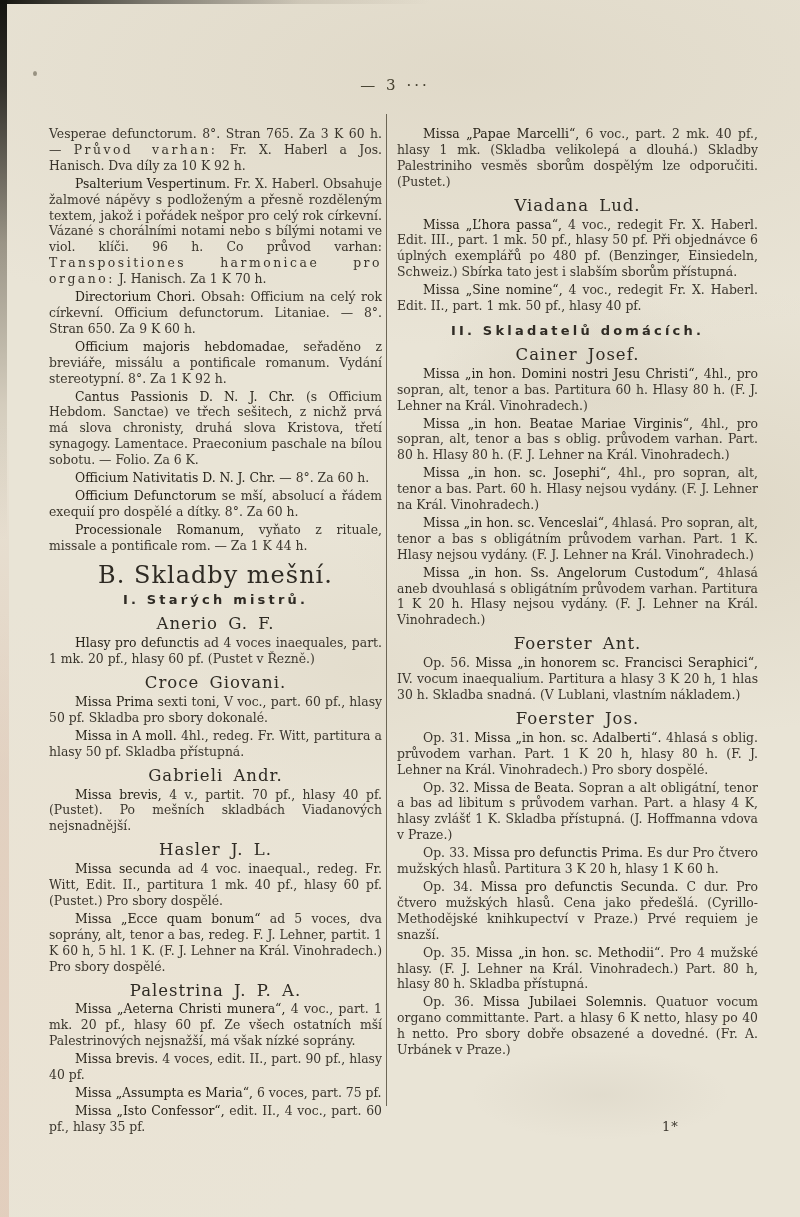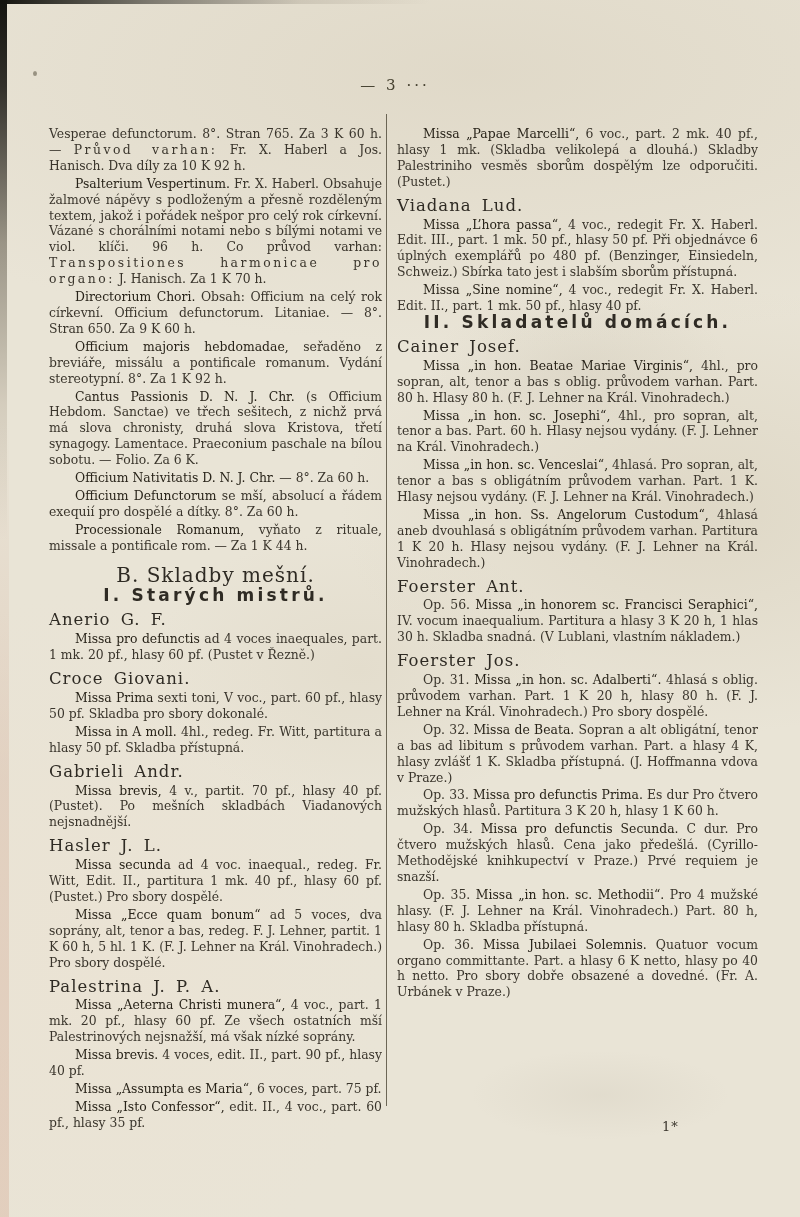--- a/index.html
+++ b/index.html
@@ -42,24 +42,24 @@
   }
   .col{position:absolute;top:124px;font-size:12.4px;line-height:15.9px;}
   .col-left{left:49px;width:333px;}
   .col-right{left:397px;width:361px;}
 
   .entry{margin:2px 0 0;text-indent:26px;text-align:justify;}
   .entry.noindent{text-indent:0;}
   .seg-bold{font-weight:normal;color:#282319;}
   .seg-sperr{letter-spacing:2.5px;word-spacing:4px;}
 
-  .section{font-size:20px;text-align:center;margin:14px 0 5px;letter-spacing:1px;color:#2e2a23;text-indent:0;}
+  .section{font-size:24px;text-align:center;margin:14px 0 5px;letter-spacing:1px;color:#2e2a23;text-indent:0;}
   .subsection{font-family:"DejaVu Sans","Liberation Sans",sans-serif;font-weight:bold;
-    font-size:17px;letter-spacing:3.2px;text-align:center;margin:1px 0 7px;color:#2f2b24;text-indent:0;}
-  .composer{font-size:16.5px;margin:8px 0 3px;letter-spacing:1px;word-spacing:4px;color:#2e2a23;text-indent:0;}
+    font-size:13px;letter-spacing:3.2px;text-align:center;margin:9px 0 7px;color:#2f2b24;text-indent:0;}
+  .composer{font-size:16.5px;text-align:center;margin:8px 0 3px;letter-spacing:1px;word-spacing:4px;color:#2e2a23;text-indent:0;}
 
   .footer-mark{
     position:absolute;left:662px;top:1119px;font-size:13px;color:#3a352c;letter-spacing:1px;
   }
 </style>
 </head>
 <body>
 
 <div class="page">
   <div class="edge-left"></div>
@@ -78,21 +78,21 @@
       <p class="entry"><span class="seg-bold">Psalterium Vespertinum.</span><span class="seg-normal"> Fr. X. Haberl. Obsahuje žalmové nápěvy s podloženým a přesně rozděleným textem, jakož i pořádek nešpor pro celý rok církevní. Vázané s chorálními notami nebo s bílými notami ve viol. klíči. 96 h. Co průvod varhan: </span><span class="seg-sperr">Transpositiones harmonicae pro organo:</span><span class="seg-normal"> J. Hanisch. Za 1 K 70 h.</span></p>
       <p class="entry"><span class="seg-bold">Directorium Chori.</span><span class="seg-normal"> Obsah: Officium na celý rok církevní. Officium defunctorum. Litaniae. — 8°. Stran 650. Za 9 K 60 h.</span></p>
       <p class="entry"><span class="seg-bold">Officium majoris hebdomadae,</span><span class="seg-normal"> seřaděno z breviáře, missálu a pontificale romanum. Vydání stereotypní. 8°. Za 1 K 92 h.</span></p>
       <p class="entry"><span class="seg-bold">Cantus Passionis D. N. J. Chr.</span><span class="seg-normal"> (s Officium Hebdom. Sanctae) ve třech sešitech, z nichž prvá má slova chronisty, druhá slova Kristova, třetí synagogy. Lamentace. Praeconium paschale na bílou sobotu. — Folio. Za 6 K.</span></p>
       <p class="entry"><span class="seg-bold">Officium Nativitatis D. N. J. Chr.</span><span class="seg-normal"> — 8°. Za 60 h.</span></p>
       <p class="entry"><span class="seg-bold">Officium Defunctorum</span><span class="seg-normal"> se mší, absolucí a řádem exequií pro dospělé a dítky. 8°. Za 60 h.</span></p>
       <p class="entry"><span class="seg-bold">Processionale Romanum,</span><span class="seg-normal"> vyňato z rituale, missale a pontificale rom. — Za 1 K 44 h.</span></p>
       <div class="section">B. Skladby mešní.</div>
       <div class="subsection">I. Starých mistrů.</div>
       <div class="composer">Anerio G. F.</div>
-      <p class="entry"><span class="seg-bold">Missa pro defunctis</span><span class="seg-normal"> ad 4 voces inaequales, part. 1 mk. 20 pf., hlasy 60 pf. (Pustet v Řezně.)</span></p>
+      <p class="entry"><span class="seg-bold">Hlasy pro defunctis</span><span class="seg-normal"> ad 4 voces inaequales, part. 1 mk. 20 pf., hlasy 60 pf. (Pustet v Řezně.)</span></p>
       <div class="composer">Croce Giovani.</div>
       <p class="entry"><span class="seg-bold">Missa Prima</span><span class="seg-normal"> sexti toni, V voc., part. 60 pf., hlasy 50 pf. Skladba pro sbory dokonalé.</span></p>
       <p class="entry"><span class="seg-bold">Missa in A moll.</span><span class="seg-normal"> 4hl., redeg. Fr. Witt, partitura a hlasy 50 pf. Skladba přístupná.</span></p>
       <div class="composer">Gabrieli Andr.</div>
       <p class="entry"><span class="seg-bold">Missa brevis,</span><span class="seg-normal"> 4 v., partit. 70 pf., hlasy 40 pf. (Pustet). Po mešních skladbách Viadanových nejsnadnější.</span></p>
       <div class="composer">Hasler J. L.</div>
       <p class="entry"><span class="seg-bold">Missa secunda</span><span class="seg-normal"> ad 4 voc. inaequal., redeg. Fr. Witt, Edit. II., partitura 1 mk. 40 pf., hlasy 60 pf. (Pustet.) Pro sbory dospělé.</span></p>
       <p class="entry"><span class="seg-bold">Missa „Ecce quam bonum“</span><span class="seg-normal"> ad 5 voces, dva soprány, alt, tenor a bas, redeg. F. J. Lehner, partit. 1 K 60 h, 5 hl. 1 K. (F. J. Lehner na Král. Vinohradech.) Pro sbory dospělé.</span></p>
       <div class="composer">Palestrina J. P. A.</div>
       <p class="entry"><span class="seg-bold">Missa „Aeterna Christi munera“,</span><span class="seg-normal"> 4 voc., part. 1 mk. 20 pf., hlasy 60 pf. Ze všech ostatních mší Palestrinových nejsnažší, má však nízké soprány.</span></p>
@@ -100,20 +100,21 @@
       <p class="entry"><span class="seg-bold">Missa „Assumpta es Maria“,</span><span class="seg-normal"> 6 voces, part. 75 pf.</span></p>
       <p class="entry"><span class="seg-bold">Missa „Isto Confessor“,</span><span class="seg-normal"> edit. II., 4 voc., part. 60 pf., hlasy 35 pf.</span></p>
     </div>
   <div class="col col-right">
       <p class="entry"><span class="seg-bold">Missa „Papae Marcelli“,</span><span class="seg-normal"> 6 voc., part. 2 mk. 40 pf., hlasy 1 mk. (Skladba velikolepá a dlouhá.) Skladby Palestriniho vesměs sborům dospělým lze odporučiti. (Pustet.)</span></p>
       <div class="composer">Viadana Lud.</div>
       <p class="entry"><span class="seg-bold">Missa „L’hora passa“,</span><span class="seg-normal"> 4 voc., redegit Fr. X. Haberl. Edit. III., part. 1 mk. 50 pf., hlasy 50 pf. Při objednávce 6 úplných exemplářů po 480 pf. (Benzinger, Einsiedeln, Schweiz.) Sbírka tato jest i slabším sborům přístupná.</span></p>
       <p class="entry"><span class="seg-bold">Missa „Sine nomine“,</span><span class="seg-normal"> 4 voc., redegit Fr. X. Haberl. Edit. II., part. 1 mk. 50 pf., hlasy 40 pf.</span></p>
       <div class="subsection">II. Skladatelů domácích.</div>
       <div class="composer">Cainer Josef.</div>
+      <p class="entry"><span class="seg-bold">Missa „in hon. Domini nostri Jesu Christi“,</span><span class="seg-normal"> 4hl., pro sopran, alt, tenor a bas. Partitura 60 h. Hlasy 80 h. (F. J. Lehner na Král. Vinohradech.)</span></p>
       <p class="entry"><span class="seg-bold">Missa „in hon. Beatae Mariae Virginis“,</span><span class="seg-normal"> 4hl., pro sopran, alt, tenor a bas s oblig. průvodem varhan. Part. 80 h. Hlasy 80 h. (F. J. Lehner na Král. Vinohradech.)</span></p>
       <p class="entry"><span class="seg-bold">Missa „in hon. sc. Josephi“,</span><span class="seg-normal"> 4hl., pro sopran, alt, tenor a bas. Part. 60 h. Hlasy nejsou vydány. (F. J. Lehner na Král. Vinohradech.)</span></p>
       <p class="entry"><span class="seg-bold">Missa „in hon. sc. Venceslai“,</span><span class="seg-normal"> 4hlasá. Pro sopran, alt, tenor a bas s obligátním průvodem varhan. Part. 1 K. Hlasy nejsou vydány. (F. J. Lehner na Král. Vinohradech.)</span></p>
       <p class="entry"><span class="seg-bold">Missa „in hon. Ss. Angelorum Custodum“,</span><span class="seg-normal"> 4hlasá aneb dvouhlasá s obligátním průvodem varhan. Partitura 1 K 20 h. Hlasy nejsou vydány. (F. J. Lehner na Král. Vinohradech.)</span></p>
       <div class="composer">Foerster Ant.</div>
       <p class="entry"><span class="seg-normal">Op. 56. </span><span class="seg-bold">Missa „in honorem sc. Francisci Seraphici“,</span><span class="seg-normal"> IV. vocum inaequalium. Partitura a hlasy 3 K 20 h, 1 hlas 30 h. Skladba snadná. (V Lublani, vlastním nákladem.)</span></p>
       <div class="composer">Foerster Jos.</div>
       <p class="entry"><span class="seg-normal">Op. 31. </span><span class="seg-bold">Missa „in hon. sc. Adalberti“.</span><span class="seg-normal"> 4hlasá s oblig. průvodem varhan. Part. 1 K 20 h, hlasy 80 h. (F. J. Lehner na Král. Vinohradech.) Pro sbory dospělé.</span></p>
       <p class="entry"><span class="seg-normal">Op. 32. </span><span class="seg-bold">Missa de Beata.</span><span class="seg-normal"> Sopran a alt obligátní, tenor a bas ad libitum s průvodem varhan. Part. a hlasy 4 K, hlasy zvlášť 1 K. Skladba přístupná. (J. Hoffmanna vdova v Praze.)</span></p>
       <p class="entry"><span class="seg-normal">Op. 33. </span><span class="seg-bold">Missa pro defunctis Prima.</span><span class="seg-normal"> Es dur Pro čtvero mužských hlasů. Partitura 3 K 20 h, hlasy 1 K 60 h.</span></p>

